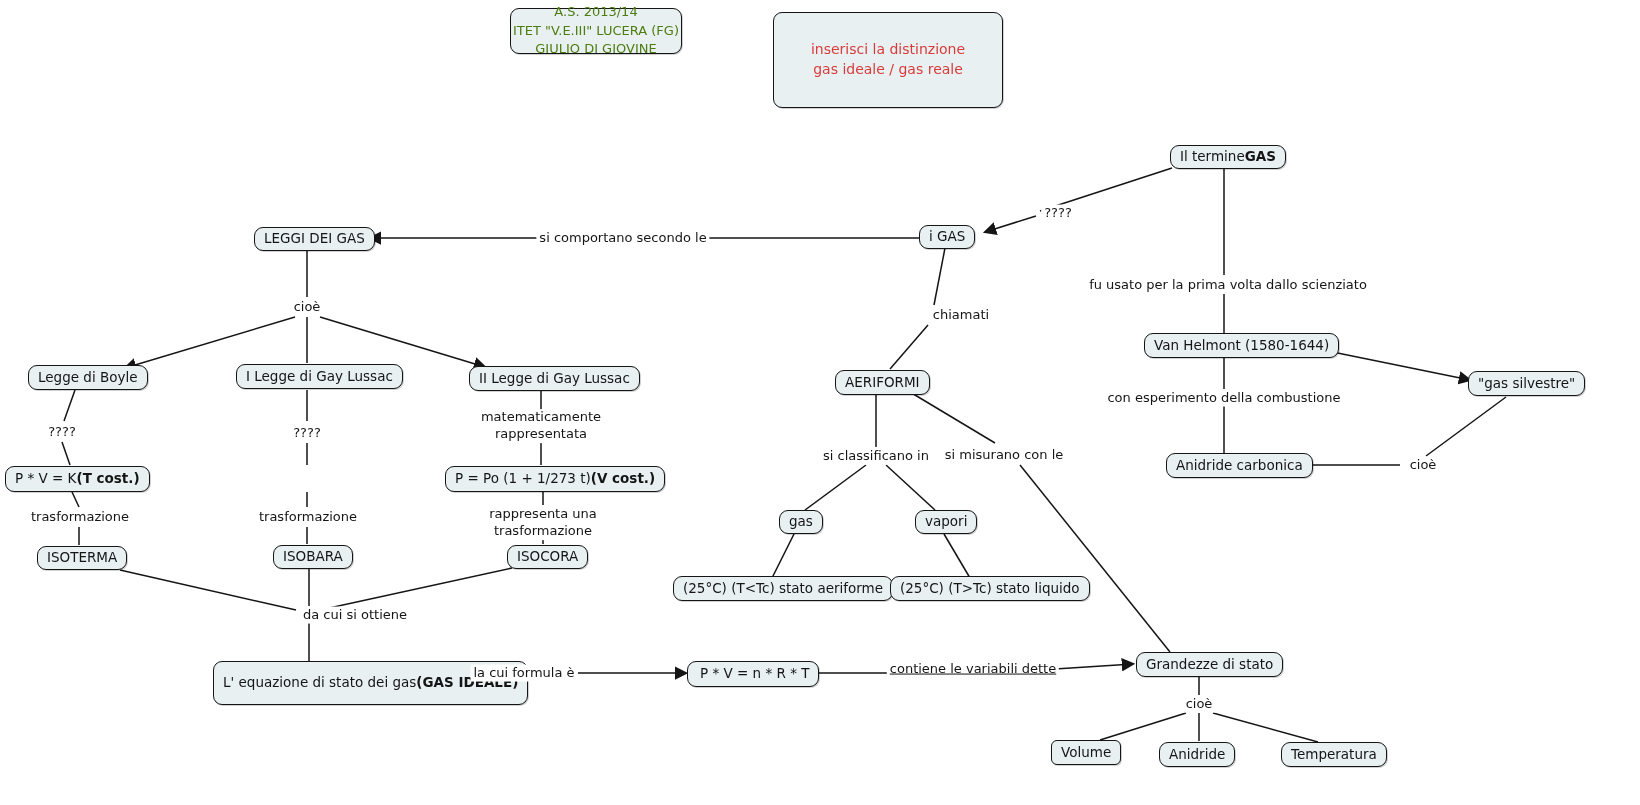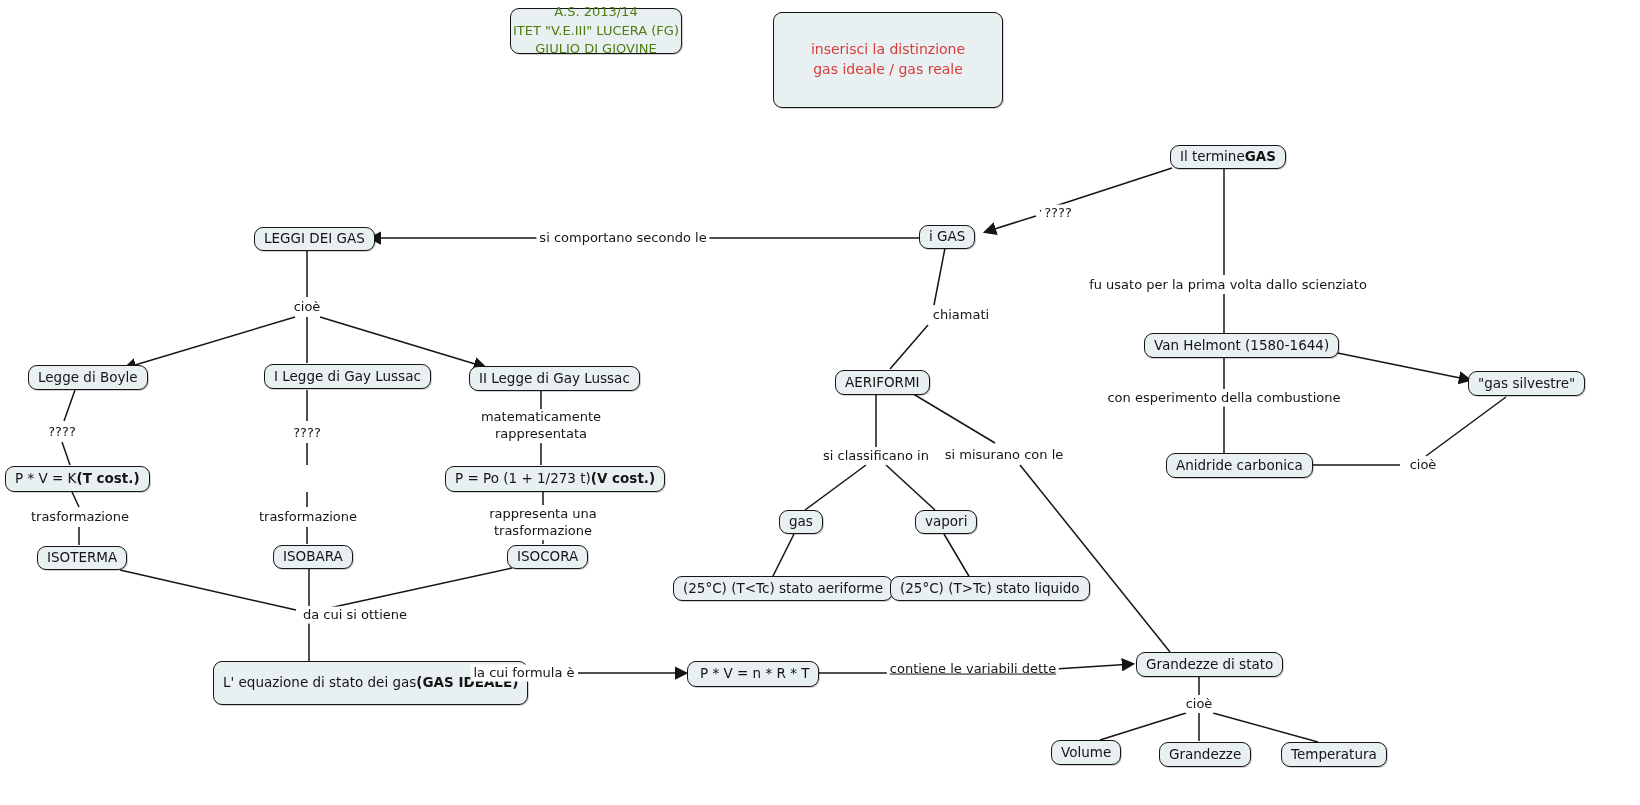--- a/index.html
+++ b/index.html
@@ -185,21 +185,21 @@
     <span>Il termine </span>
       <b>GAS</b>
   </div>
 
   <div class="node" style="left:919px; top:225px; height:24px;">i GAS</div>
 
   <div class="node" style="left:254px; top:227px; height:24px;">LEGGI DEI GAS</div>
 
   <div class="node" style="left:28px; top:365px; height:25px;">Legge di Boyle</div>
 
-  <div class="node" style="left:236px; top:364px; height:25px;margin-left:28px;">I Legge di Gay Lussac</div>
+  <div class="node" style="left:236px; top:364px; height:25px;">I Legge di Gay Lussac</div>
 
   <div class="node" style="left:469px; top:366px; height:25px;">II Legge di Gay Lussac</div>
 
   <div class="node" style="left:5px; top:466px; height:26px;">
     <span>P * V = K </span>
       <b>(T cost.)</b>
   </div>
 
 
   <div class="node" style="left:445px; top:466px; height:26px;">
@@ -225,23 +225,23 @@
   <div class="node" style="left:779px; top:510px; height:24px;">gas</div>
 
   <div class="node" style="left:915px; top:510px; height:24px;">vapori</div>
 
   <div class="node" style="left:673px; top:576px; height:25px;">(25°C) (T&lt;Tc) stato aeriforme</div>
 
   <div class="node" style="left:890px; top:576px; height:25px;">(25°C) (T&gt;Tc) stato liquido</div>
 
   <div class="node" style="left:1136px; top:652px; height:25px;">Grandezze di stato</div>
 
-  <div class="node" style="left:1051px; top:740px; height:25px;">Volume</div>
-
-  <div class="node" style="left:1159px; top:742px; height:25px;">Grandezze</div>
+  <div class="node" style="left:1051px; top:740px; height:25px;border-radius:6px;">Volume</div>
+
+  <div class="node" style="left:1159px; top:742px; height:25px;">Anidride</div>
 
   <div class="node" style="left:1281px; top:742px; height:25px;">Temperatura</div>
 
   <div class="node" style="left:1144px; top:333px; height:25px;">Van Helmont (1580-1644)</div>
 
   <div class="node" style="left:1468px; top:371px; height:25px;">"gas silvestre"</div>
 
   <div class="node" style="left:1166px; top:453px; height:25px;">Anidride carbonica</div>
 
   <div class="edge-label" style="left:623px; top:238px;">si comportano secondo le</div>

